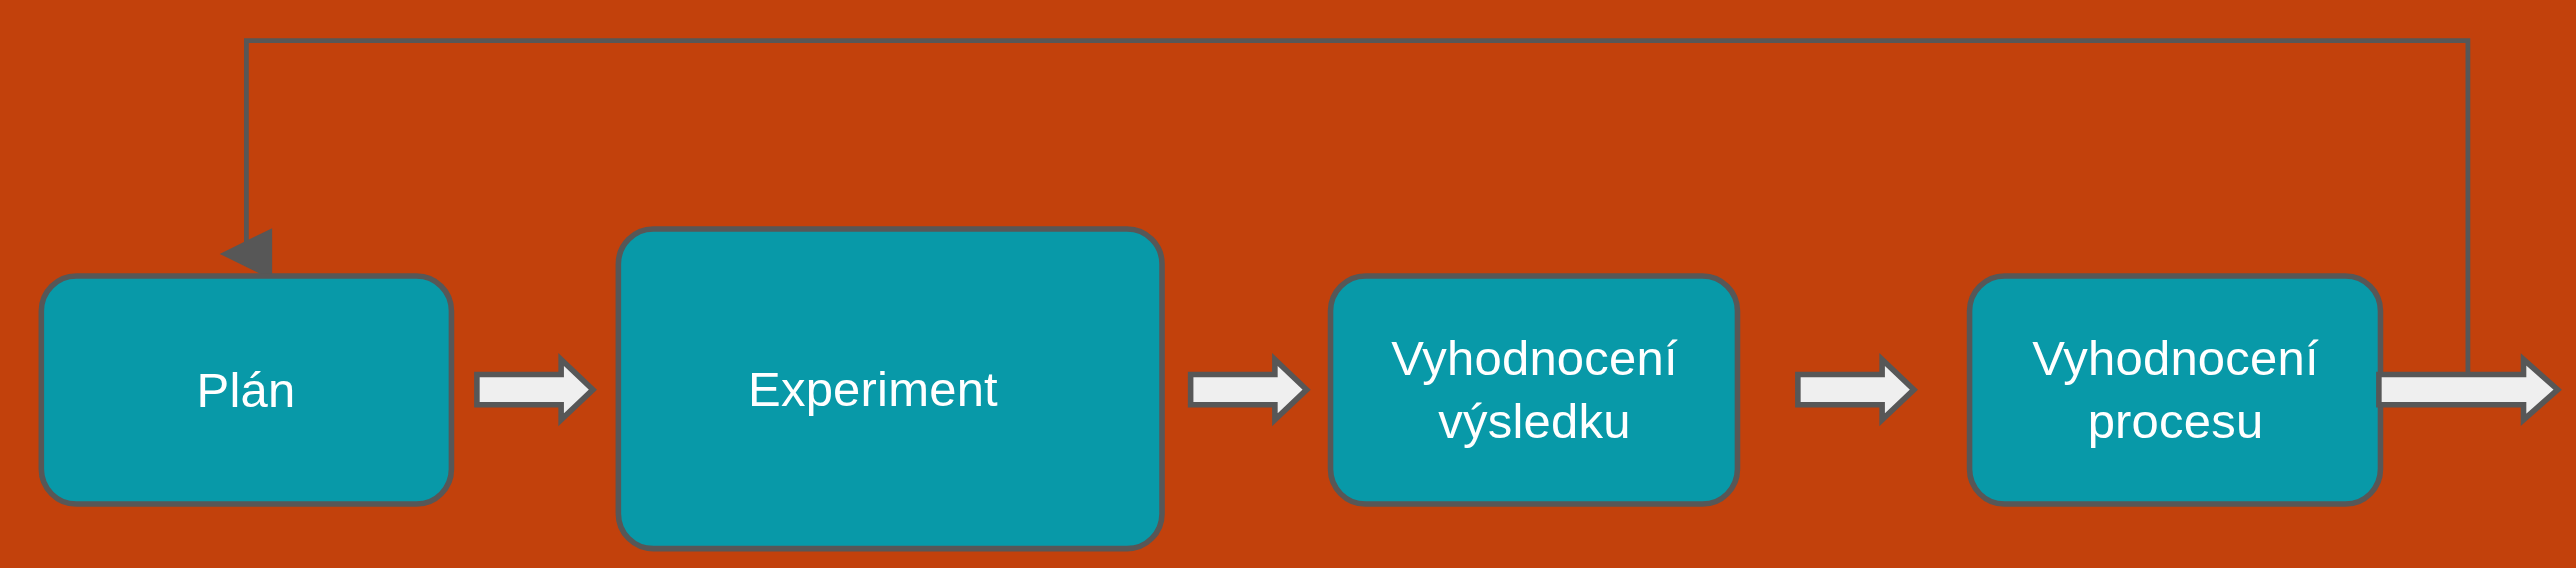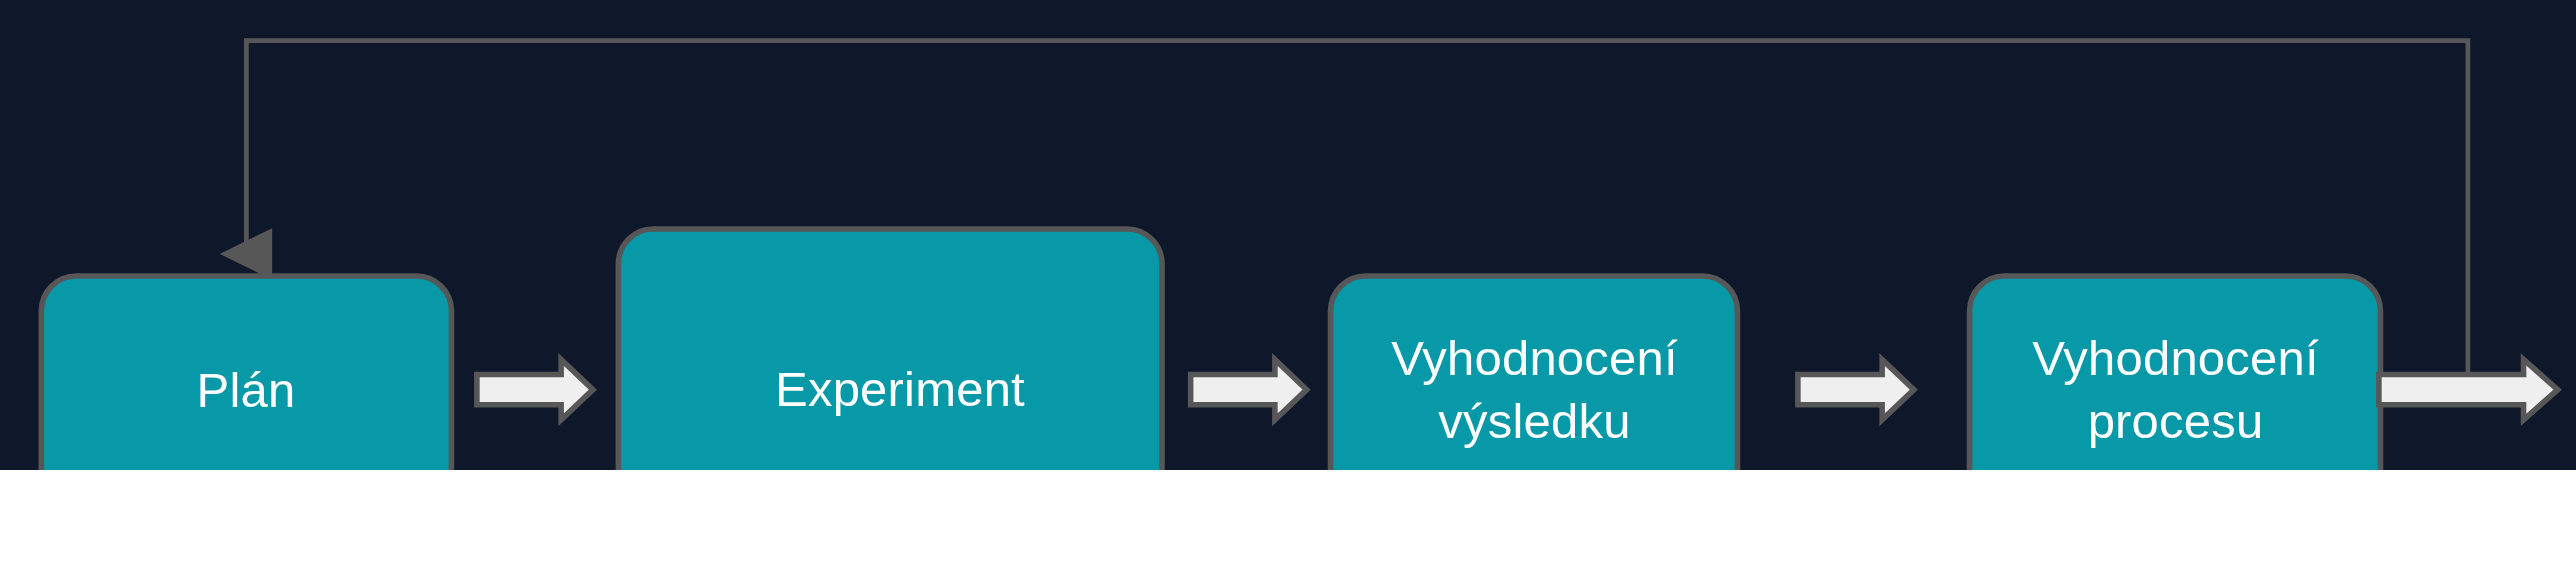--- a/index.html
+++ b/index.html
@@ -6,22 +6,22 @@
     margin: 0;
     padding: 0;
     background: #ffffff;
   }
   body {
     font-family: "Liberation Sans", sans-serif;
   }
   #canvas {
     position: relative;
     width: 2576px;
-    height: 470px;
-    background: #0f172a;
+    height: 568px;
+    background: #c2410c;
     overflow: hidden;
   }
   .flow-svg {
     position: absolute;
     left: 0;
     top: 0;
     width: 2576px;
     height: 575px;
   }
   .node-label {
@@ -84,21 +84,21 @@
       <path d="M 2262,471 L 2368,471 L 2368,452 L 2408,490 L 2368,528 L 2368,509 L 2262,509 Z" fill="#EFEFEF" stroke="#575757" stroke-width="7" stroke-linejoin="miter"></path>
     </g>
 
     <g>
       <path d="M 2993,471 L 3175,471 L 3175,452 L 3218,490 L 3175,528 L 3175,509 L 2993,509 Z" fill="#EFEFEF" stroke="#575757" stroke-width="7" stroke-linejoin="miter"></path>
     </g>
   </svg>
 
   <div class="node-label" style="left:41px; top:276px; width:410px; height:228px;">Plán</div>
 
-  <div class="node-label" style="left:628px; top:229px; width:544px; height:320px;">Experiment</div>
+  <div class="node-label" style="left:601px; top:229px; width:544px; height:320px;">Experiment</div>
 
   <div class="node-label" style="left:1331px; top:276px; width:407px; height:228px;">Vyhodnocení
 výsledku</div>
 
   <div class="node-label" style="left:1970px; top:276px; width:411px; height:228px;">Vyhodnocení
 procesu</div>
 
 </div>
 
 

